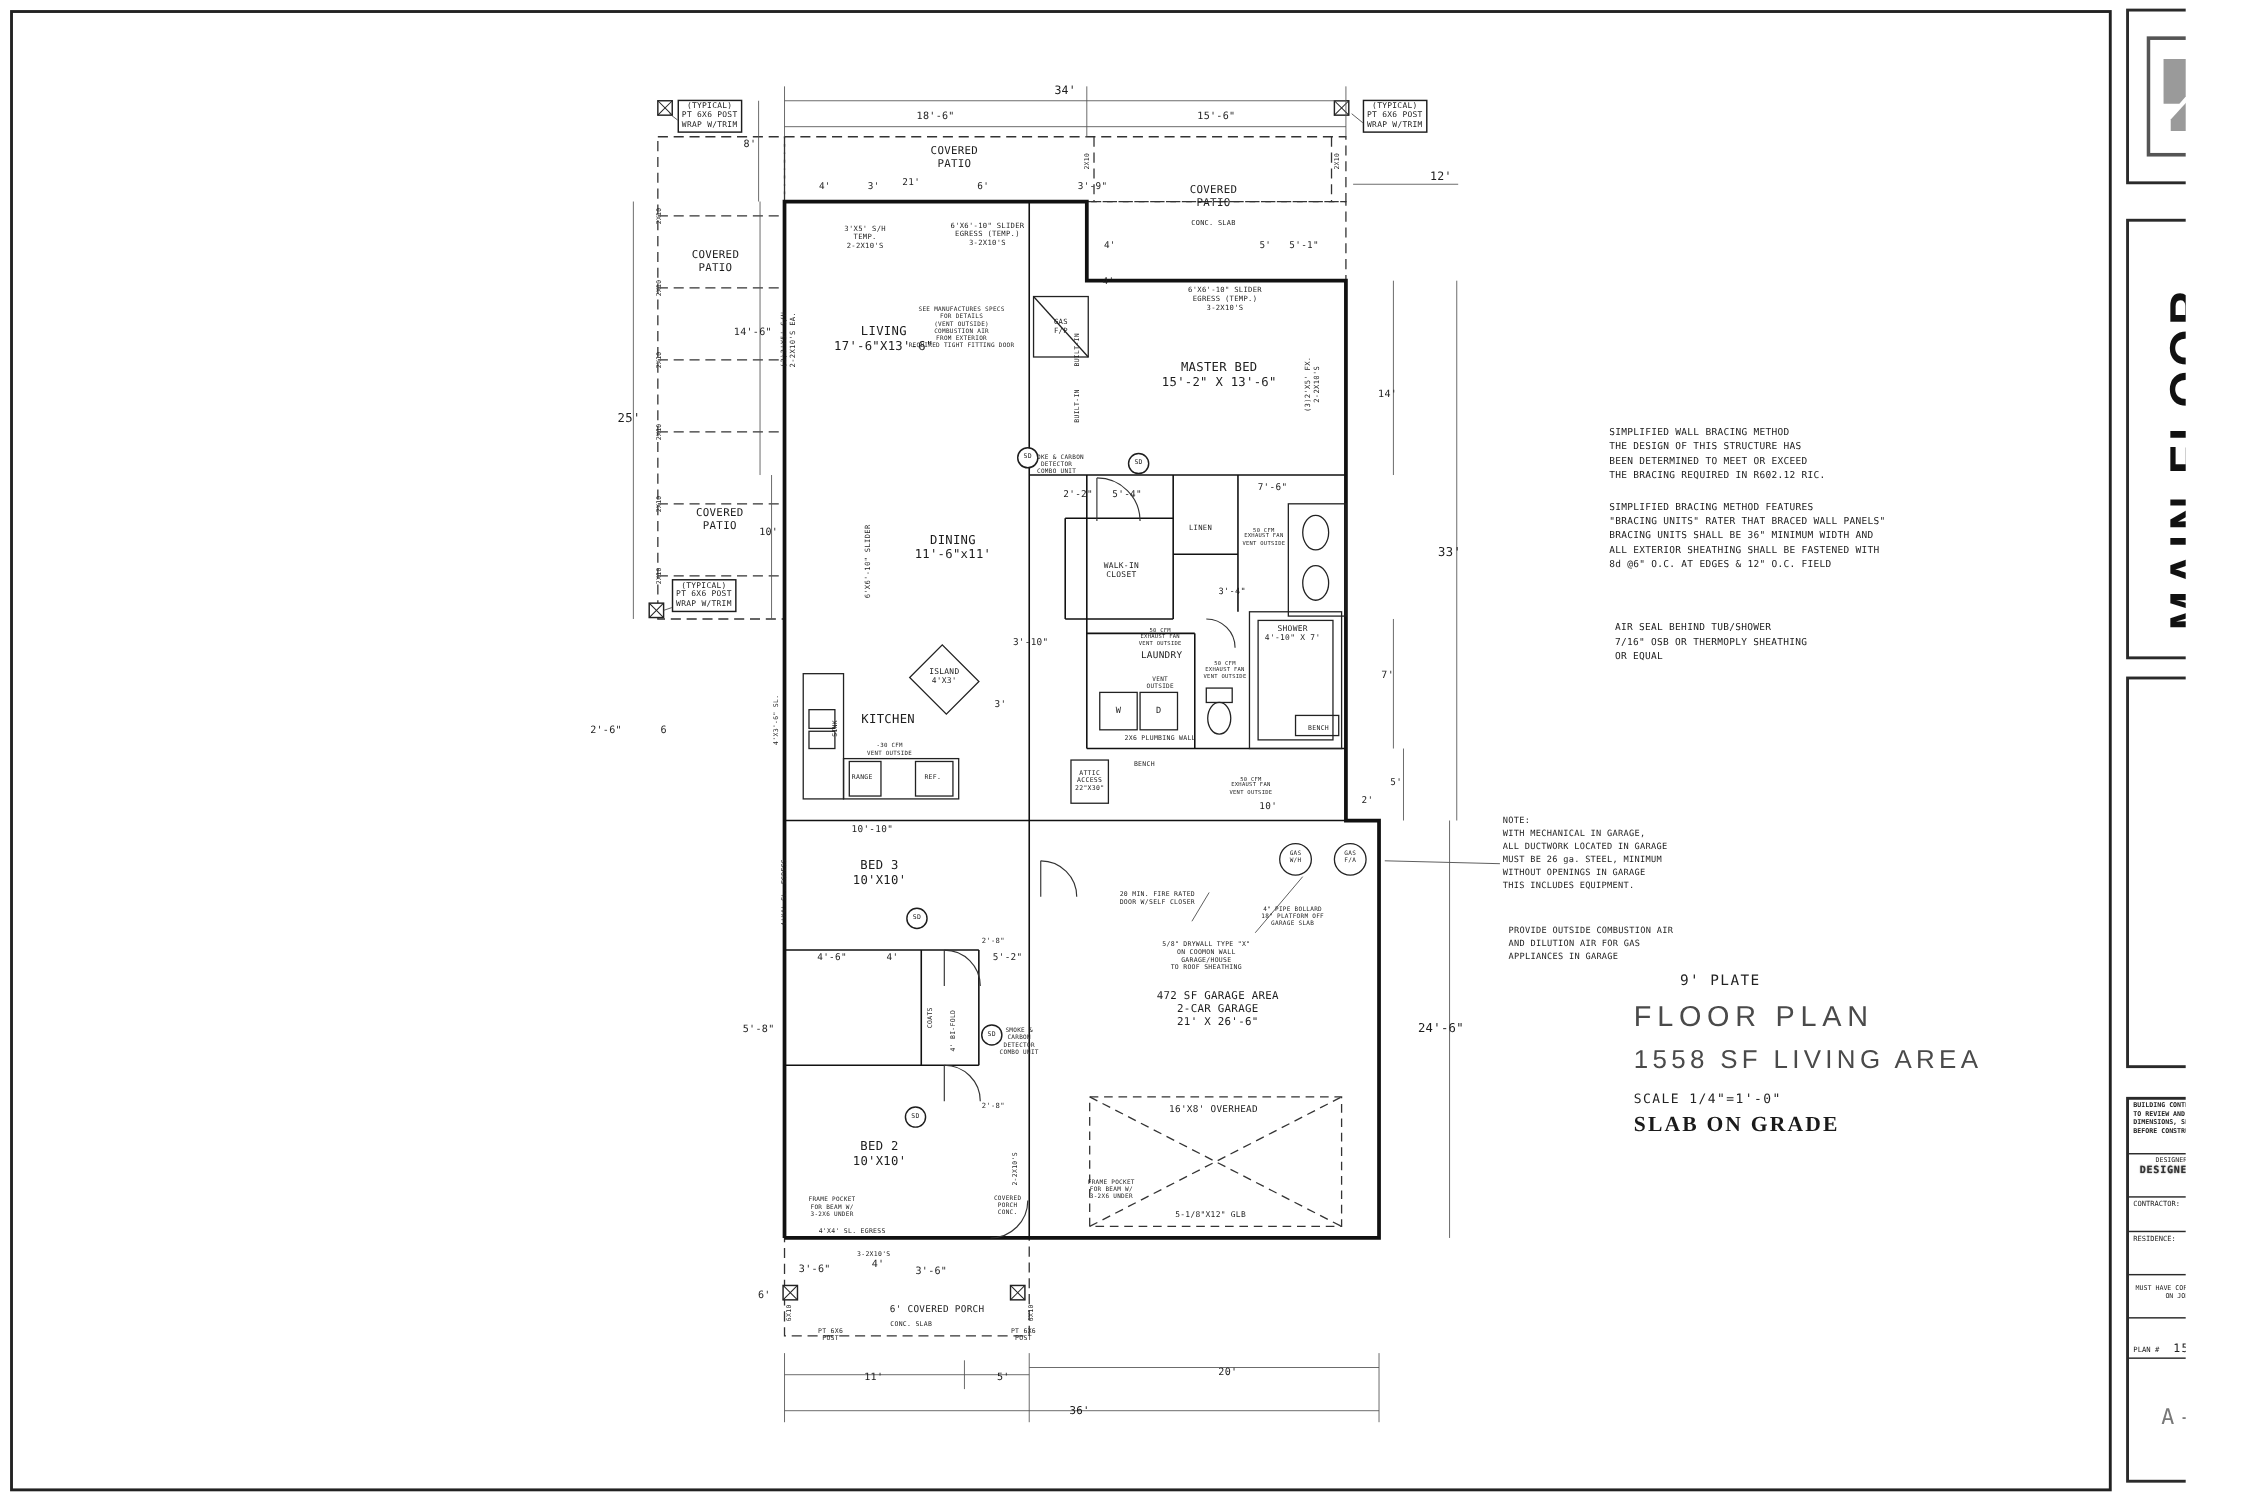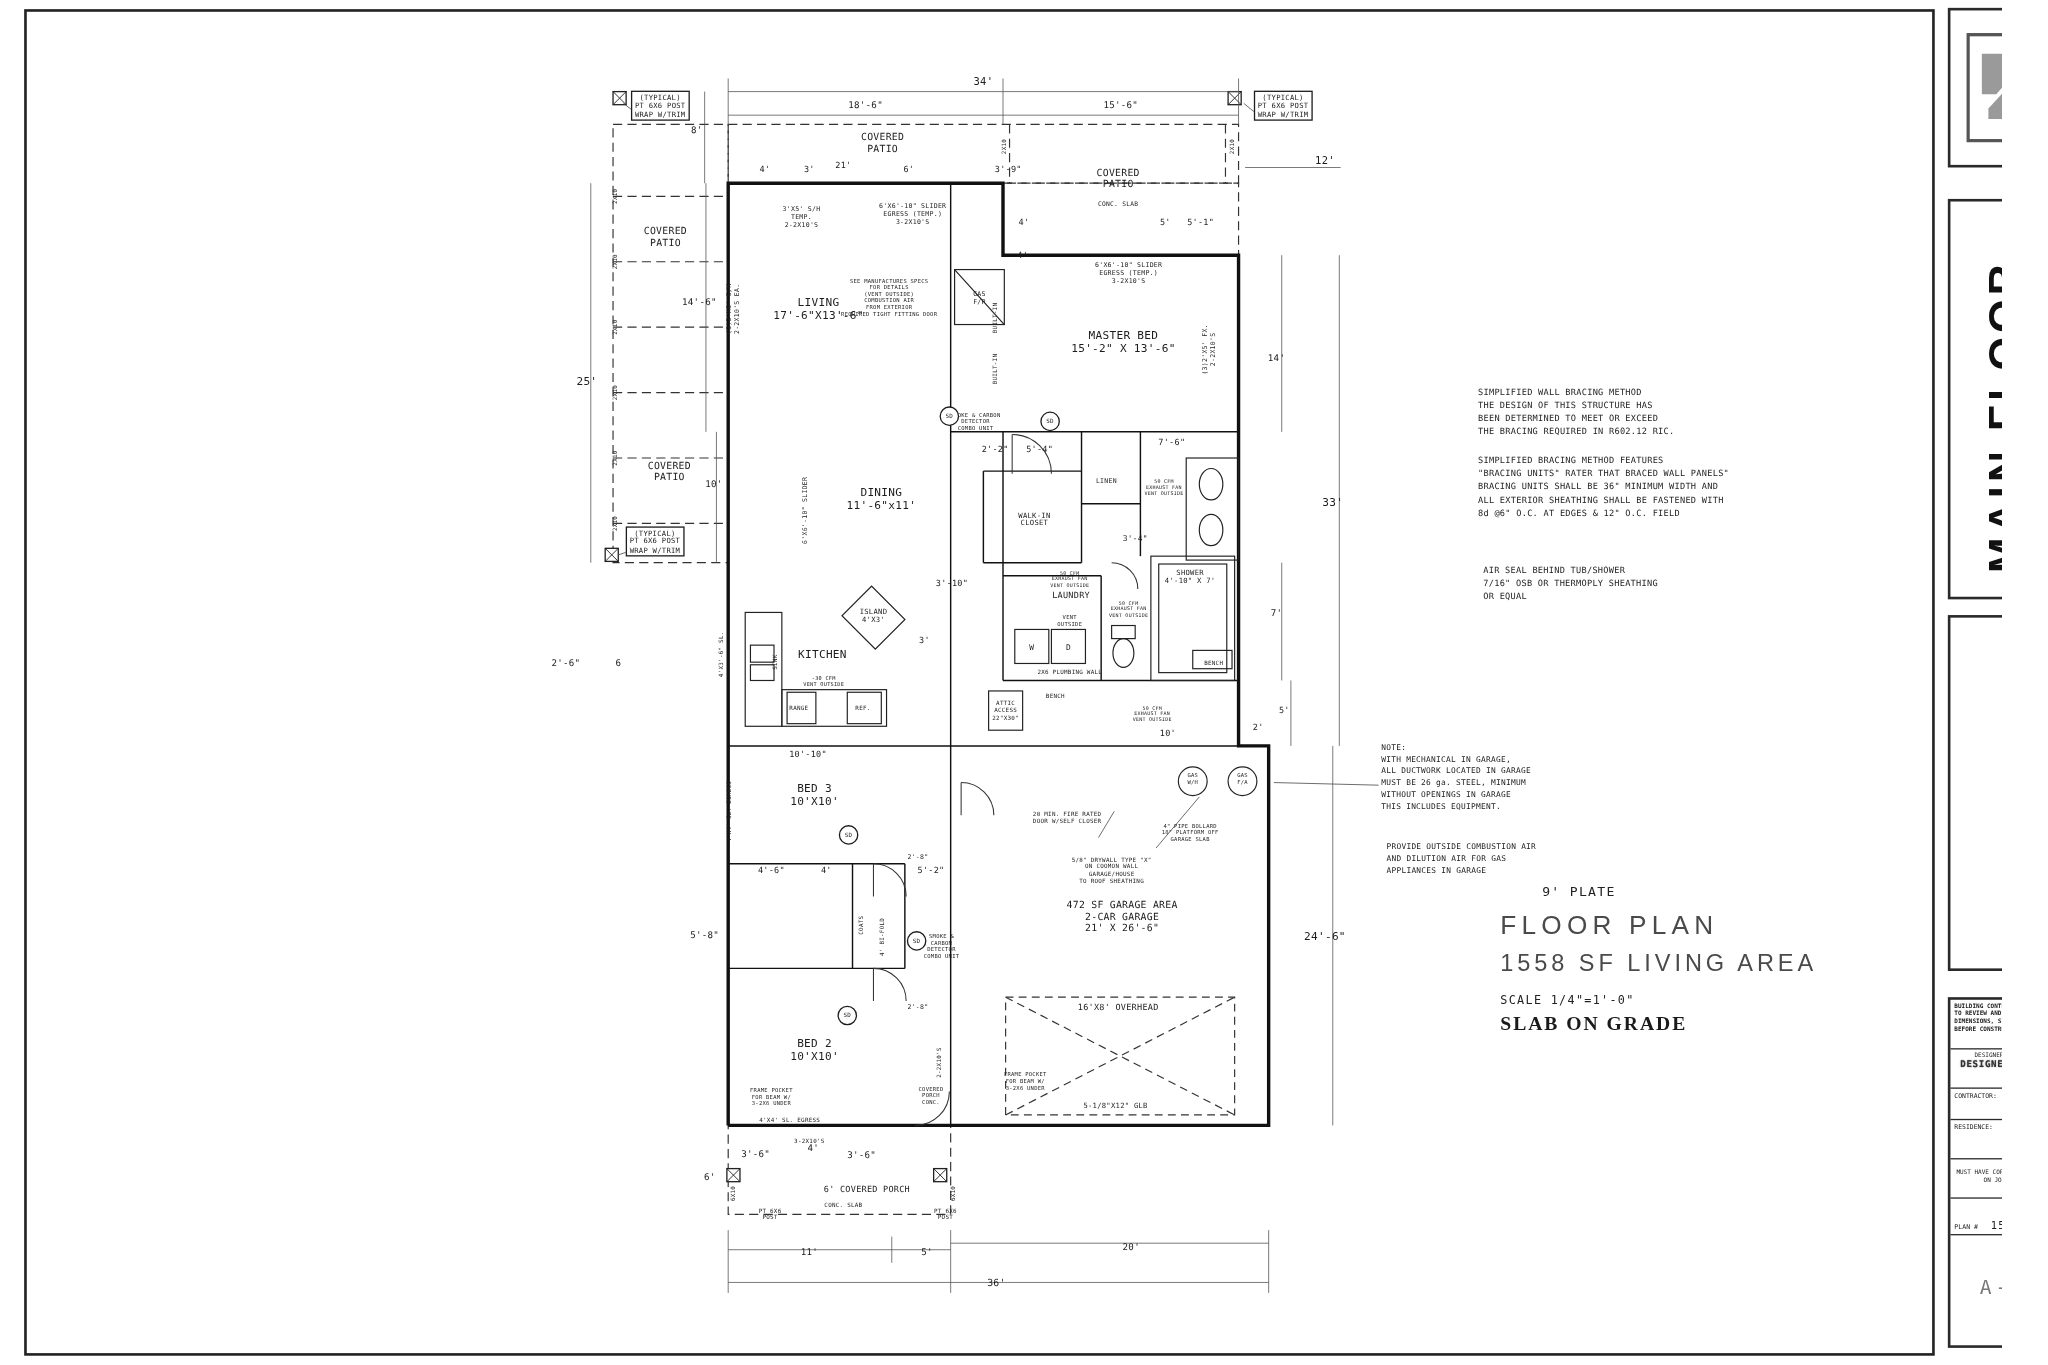--- a/index.html
+++ b/index.html
@@ -1,16 +1,16 @@
 <!DOCTYPE html>
 <html><head>
 <meta charset="utf-8">
 <style>
   html,body { margin:0; padding:0; background:#ffffff; }
-  .viewport { position:relative; width:1987px; height:1365px; overflow:hidden; background:#ffffff;margin-left:15px; }
+  .viewport { position:relative; width:1987px; height:1365px; overflow:hidden; background:#ffffff; }
   .sheet { position:absolute; left:0; top:0; width:1565px; height:1043px;
            transform:scale(1.30862); transform-origin:0 0; background:#ffffff;
            font-family:"DejaVu Sans Mono", monospace; color:#222; }
   .plan-svg { position:absolute; left:0; top:0; }
 
   .lbl { position:absolute; font-family:"DejaVu Sans Mono", monospace; font-size:7px;
          line-height:1.18; text-align:center; white-space:pre; color:#1d1d1d; letter-spacing:0.2px; }
   .boxed { border:0.7px solid #1d1d1d; padding:1px 2px; background:#fff; }
   .circ  { width:13px; height:13px; border:0.9px solid #1d1d1d; border-radius:50%;
            display:flex; align-items:center; justify-content:center; background:#fff; padding:0; }

